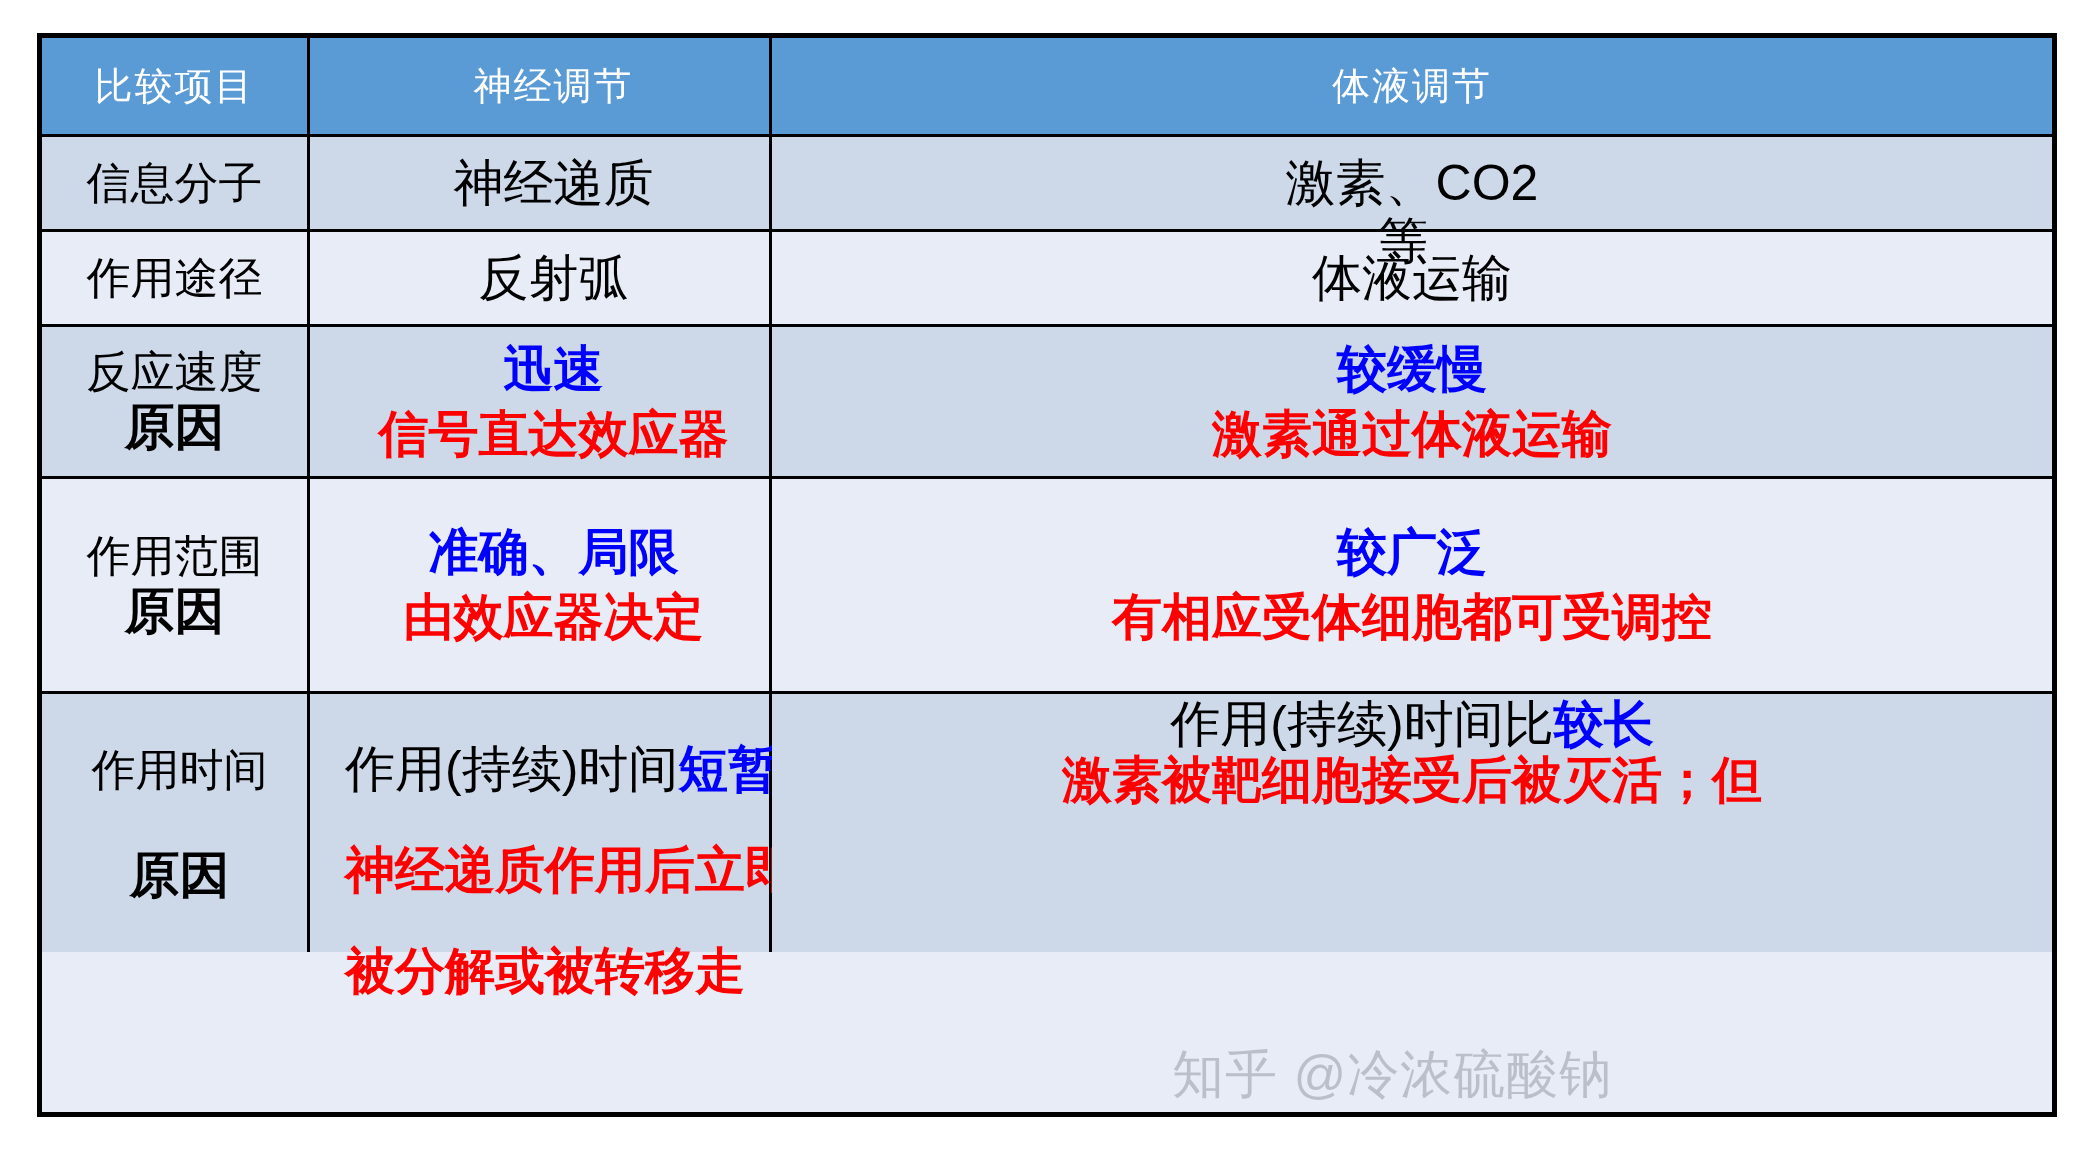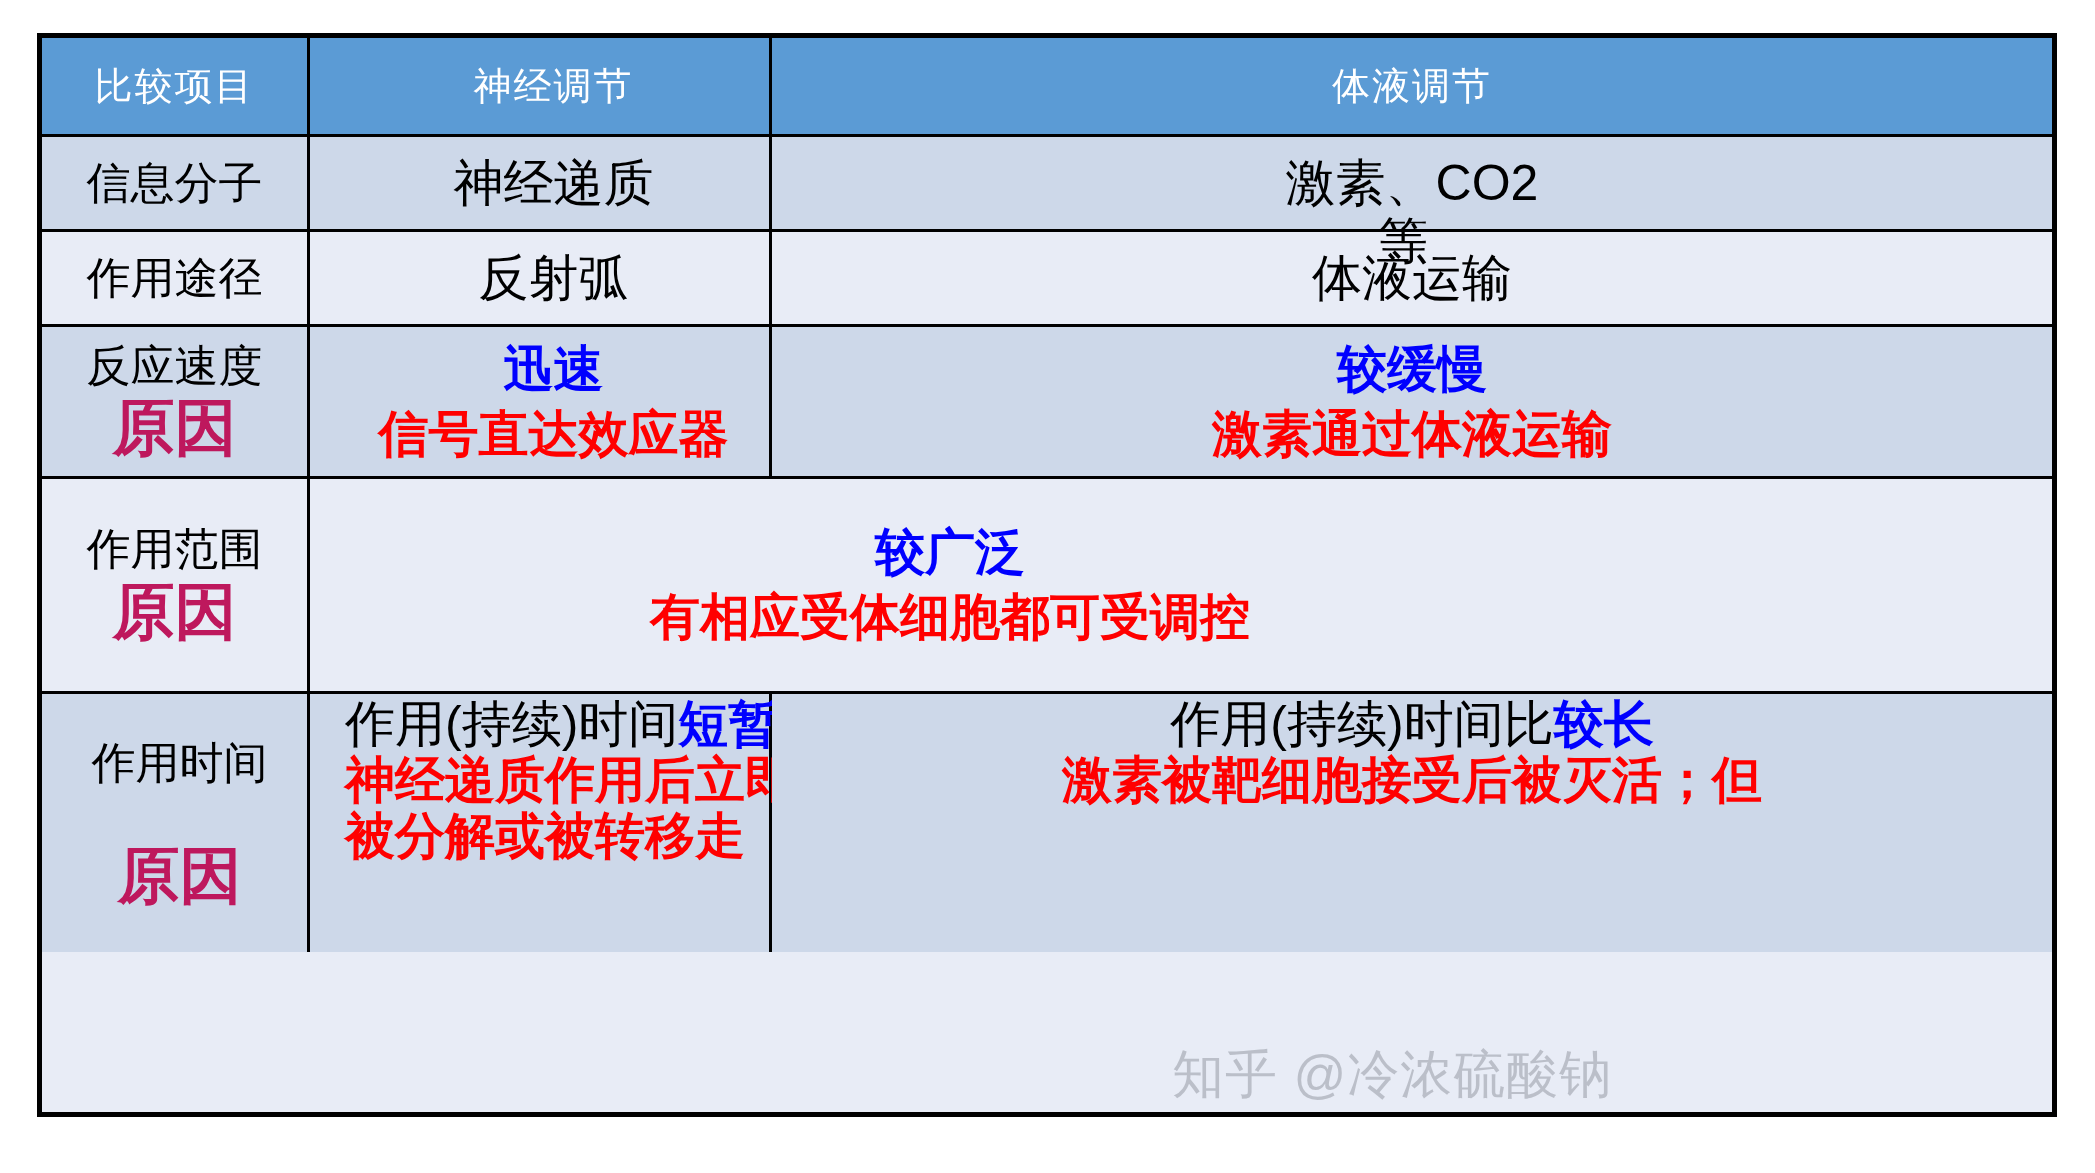--- a/index.html
+++ b/index.html
@@ -82,22 +82,22 @@
   .r4 .cell { height: 212px; }
   .r5 .cell { height: 258px; }
 
   .lbl {
     color: #000000;
     font-size: 44px;
     line-height: 1.05;
     white-space: nowrap;
   }
   .lbl-reason {
-    color: #be185d;
-    font-size: 62px;
+    color: #000000;
+    font-size: 50px;
     line-height: 1.05;
     white-space: nowrap;
     font-weight: 700;
     margin-top: 6px;
     text-align: center;
   }
   .val-black {
     color: #000000;
     font-size: 50px;
     line-height: 1.1;
@@ -134,21 +134,21 @@
 
   
   .r5 .cell { justify-content: flex-start; padding-top: 2px; }
   .r5 .line {
     font-size: 50px;
     line-height: 1.12;
     white-space: nowrap;
     width: 100%;
     text-align: center;
   }
-  .r5 .c2 .line { text-align: left; padding-left: 2px; }
+  .r5 .c2 .line { text-align: left; padding-left: 2px; margin-top: 45px; }
   .r5 .c3 .line { text-align: center; }
   .r5 .line.k { color: #000000; }
   .r5 .line.r { color: #FF0000; font-weight: 700; }
   .r5 .blue-in { color: #0000FF; font-weight: 700; }
 
   
   #watermark {
     position: absolute;
     left: 1172px;
     top: 1040px;
@@ -217,20 +217,24 @@
         <span class="val-blue">较缓慢</span>
         <span class="val-red">激素通过体液运输</span>
       </div>
     </div>
 
     <div class="row r4 shade-light">
       <div class="cell c1">
         <span class="lbl">作用范围</span>
         <span class="lbl-reason">原因</span>
       </div>
+      <div class="cell c2">
+        <span class="val-blue">准确、局限</span>
+        <span class="val-red">由效应器决定</span>
+      </div>
       <div class="cell c3">
         <span class="val-blue">较广泛</span>
         <span class="val-red">有相应受体细胞都可受调控</span>
       </div>
     </div>
 
     <div class="row r5 shade-dark last">
       <div class="cell c1" style="justify-content:center;padding-left:16px;">
         <span class="lbl">作用时间</span>
         <span class="lbl-reason" style="margin-top:56px;">原因</span>

